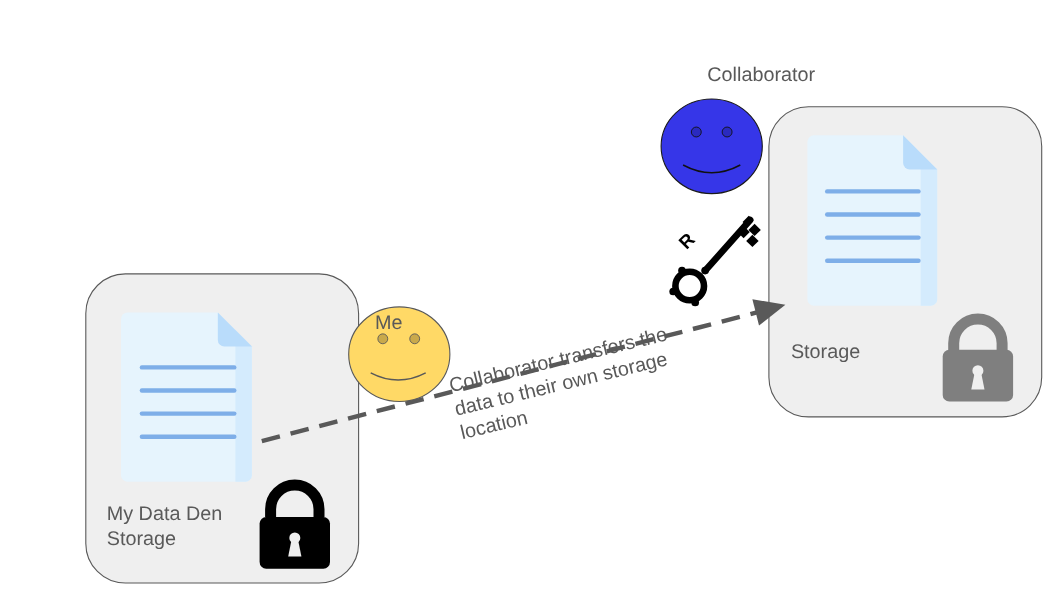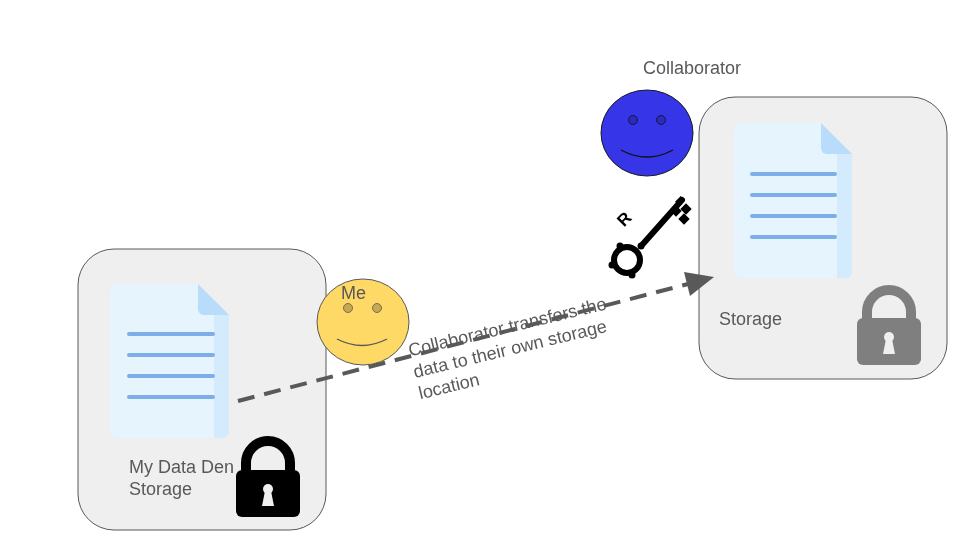--- a/index.html
+++ b/index.html
@@ -4,21 +4,21 @@
 <style>
   html, body { margin: 0; padding: 0; background: #ffffff; }
   body { width: 960px; height: 540px; position: relative; overflow: hidden;
          font-family: "Liberation Sans", sans-serif; }
   svg#diagram { position: absolute; left: 0; top: 0; }
   .lbl { position: absolute; color: #595959; font-family: "Liberation Sans", sans-serif;
          font-size: 18px; line-height: 22px; white-space: nowrap; }
   .box-label { color: #595959; }
   #me-label { left: 341px; top: 241px; margin-top: 41px; }
   #collab-label { left: 643px; top: 57px; }
-  #left-storage-label { left: 97px; top: 456px; margin-left: 32px; }
+  #left-storage-label { left: 97px; top: 456px; }
   #right-storage-label { left: 719px; top: 308px; }
   #transfer-caption { left: 406px; top: 340px; transform-origin: 0 0;
          transform: rotate(-13.5deg); line-height: 22px; }
   #transfer-caption div { white-space: nowrap; }
 </style>
 </head>
 <body>
 
 <svg id="diagram" width="960" height="540" viewBox="0 0 960 540" xmlns="http://www.w3.org/2000/svg">
 

